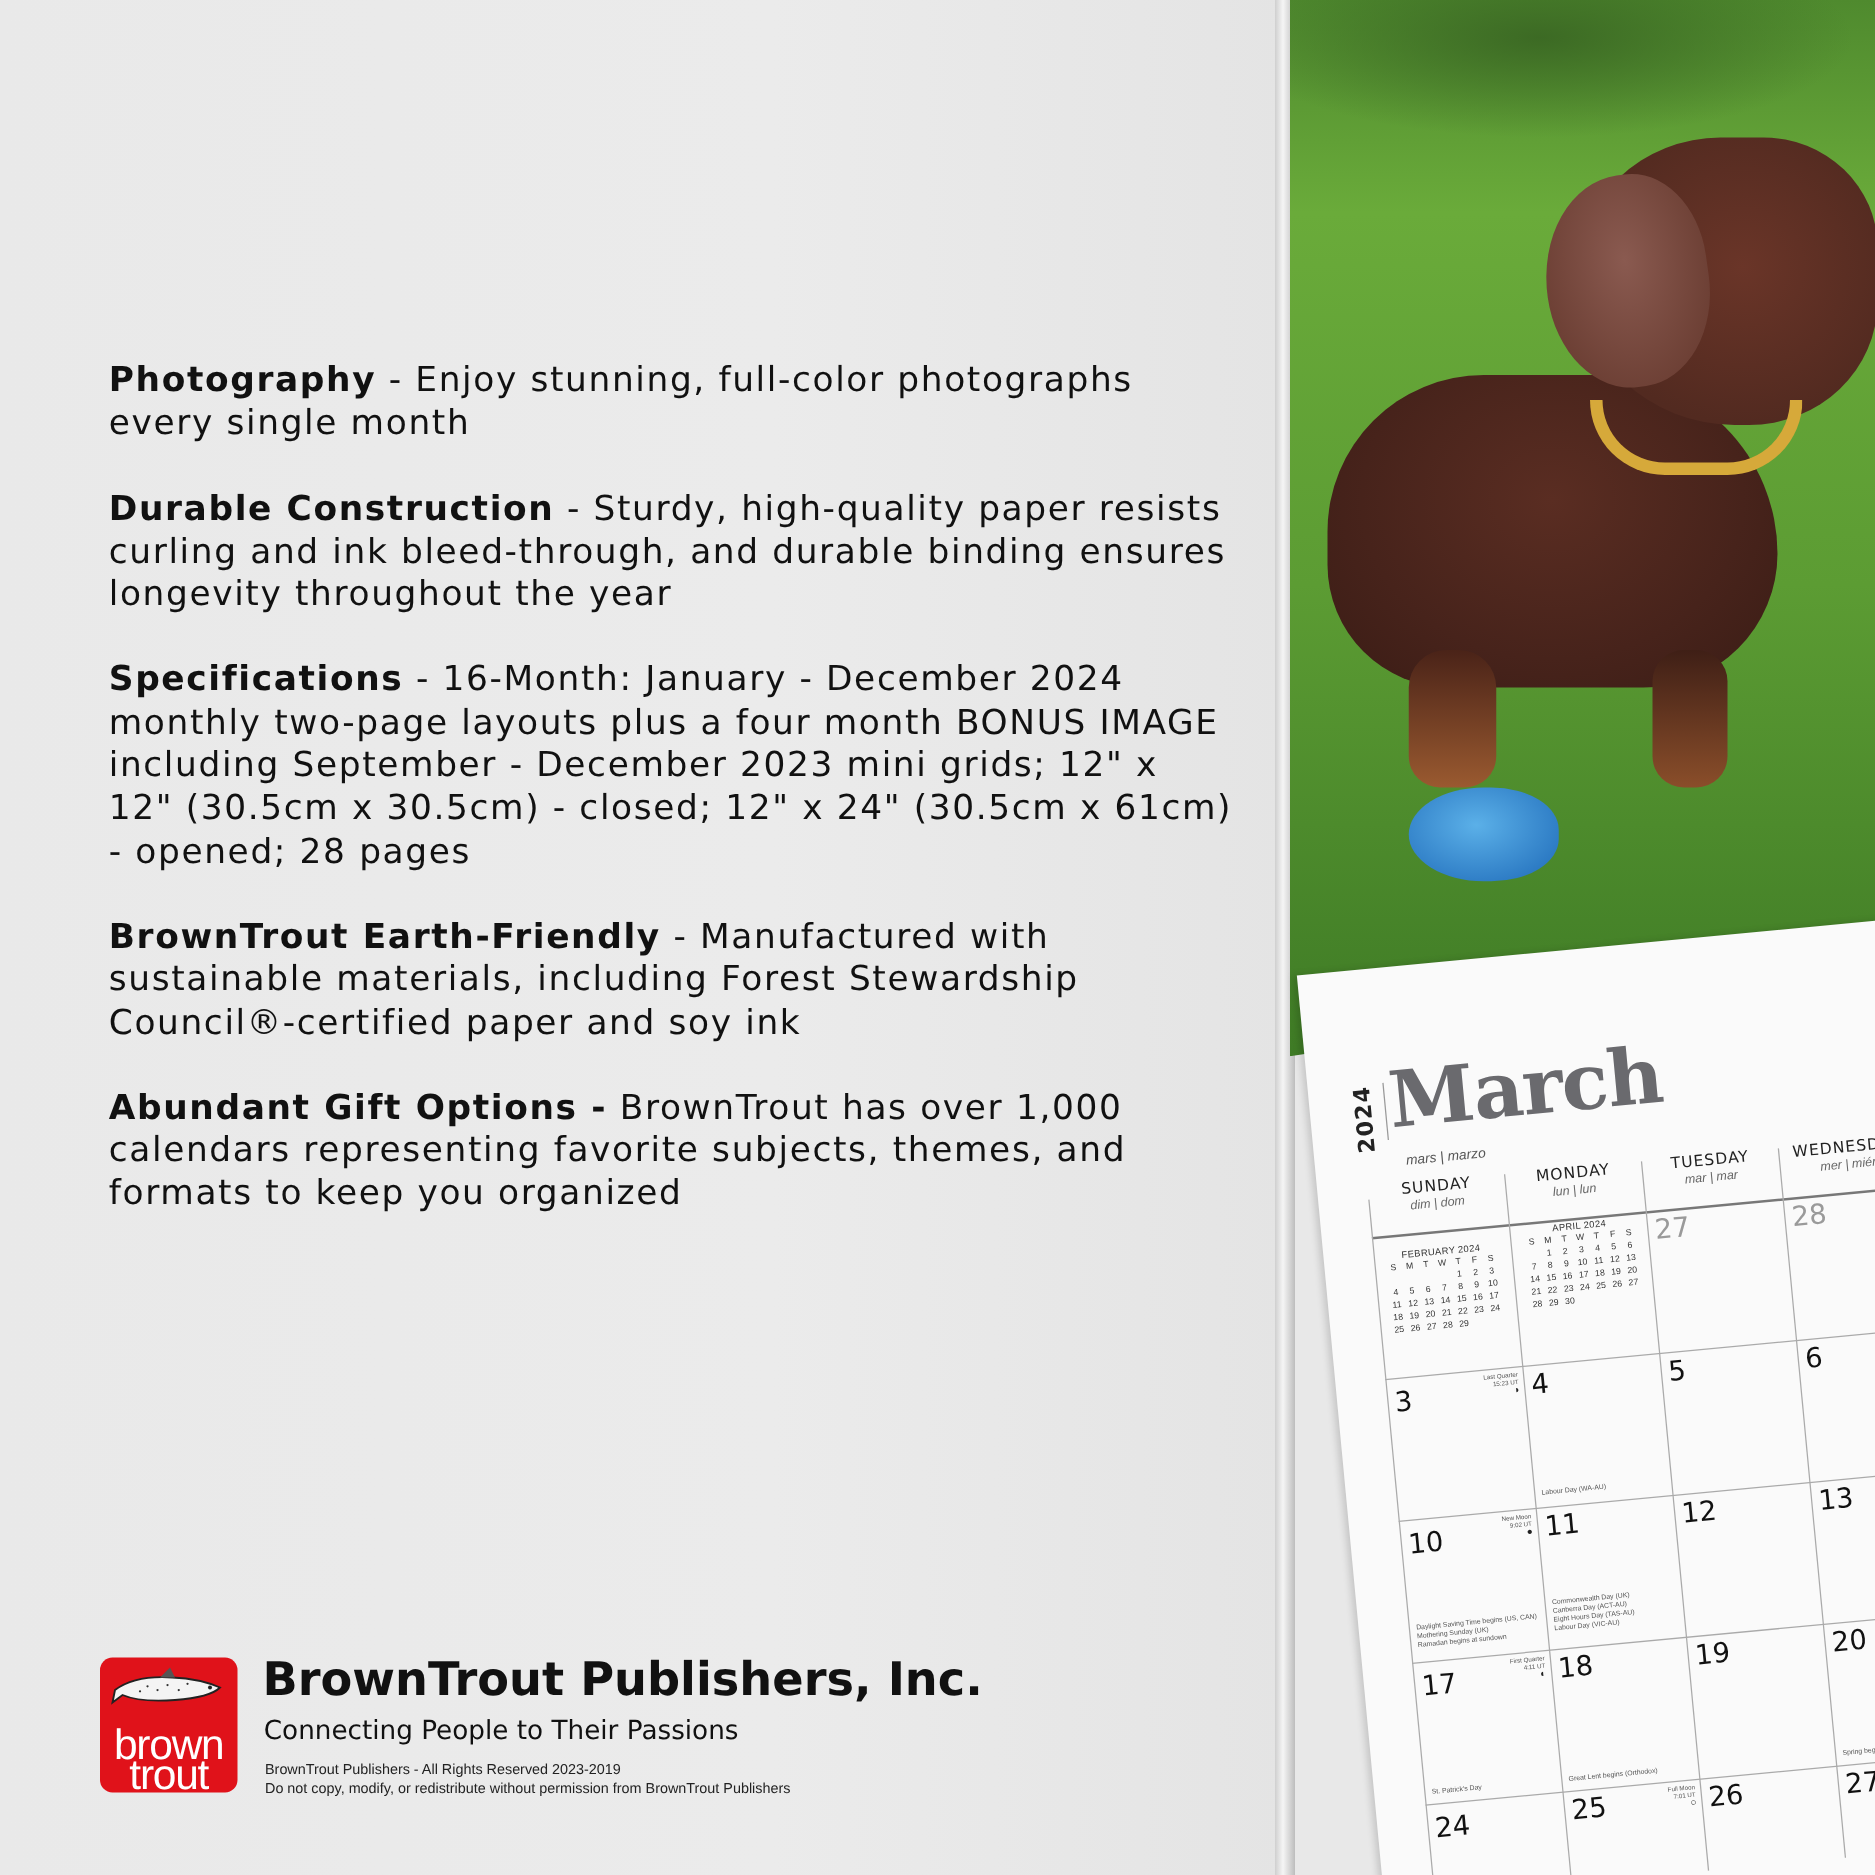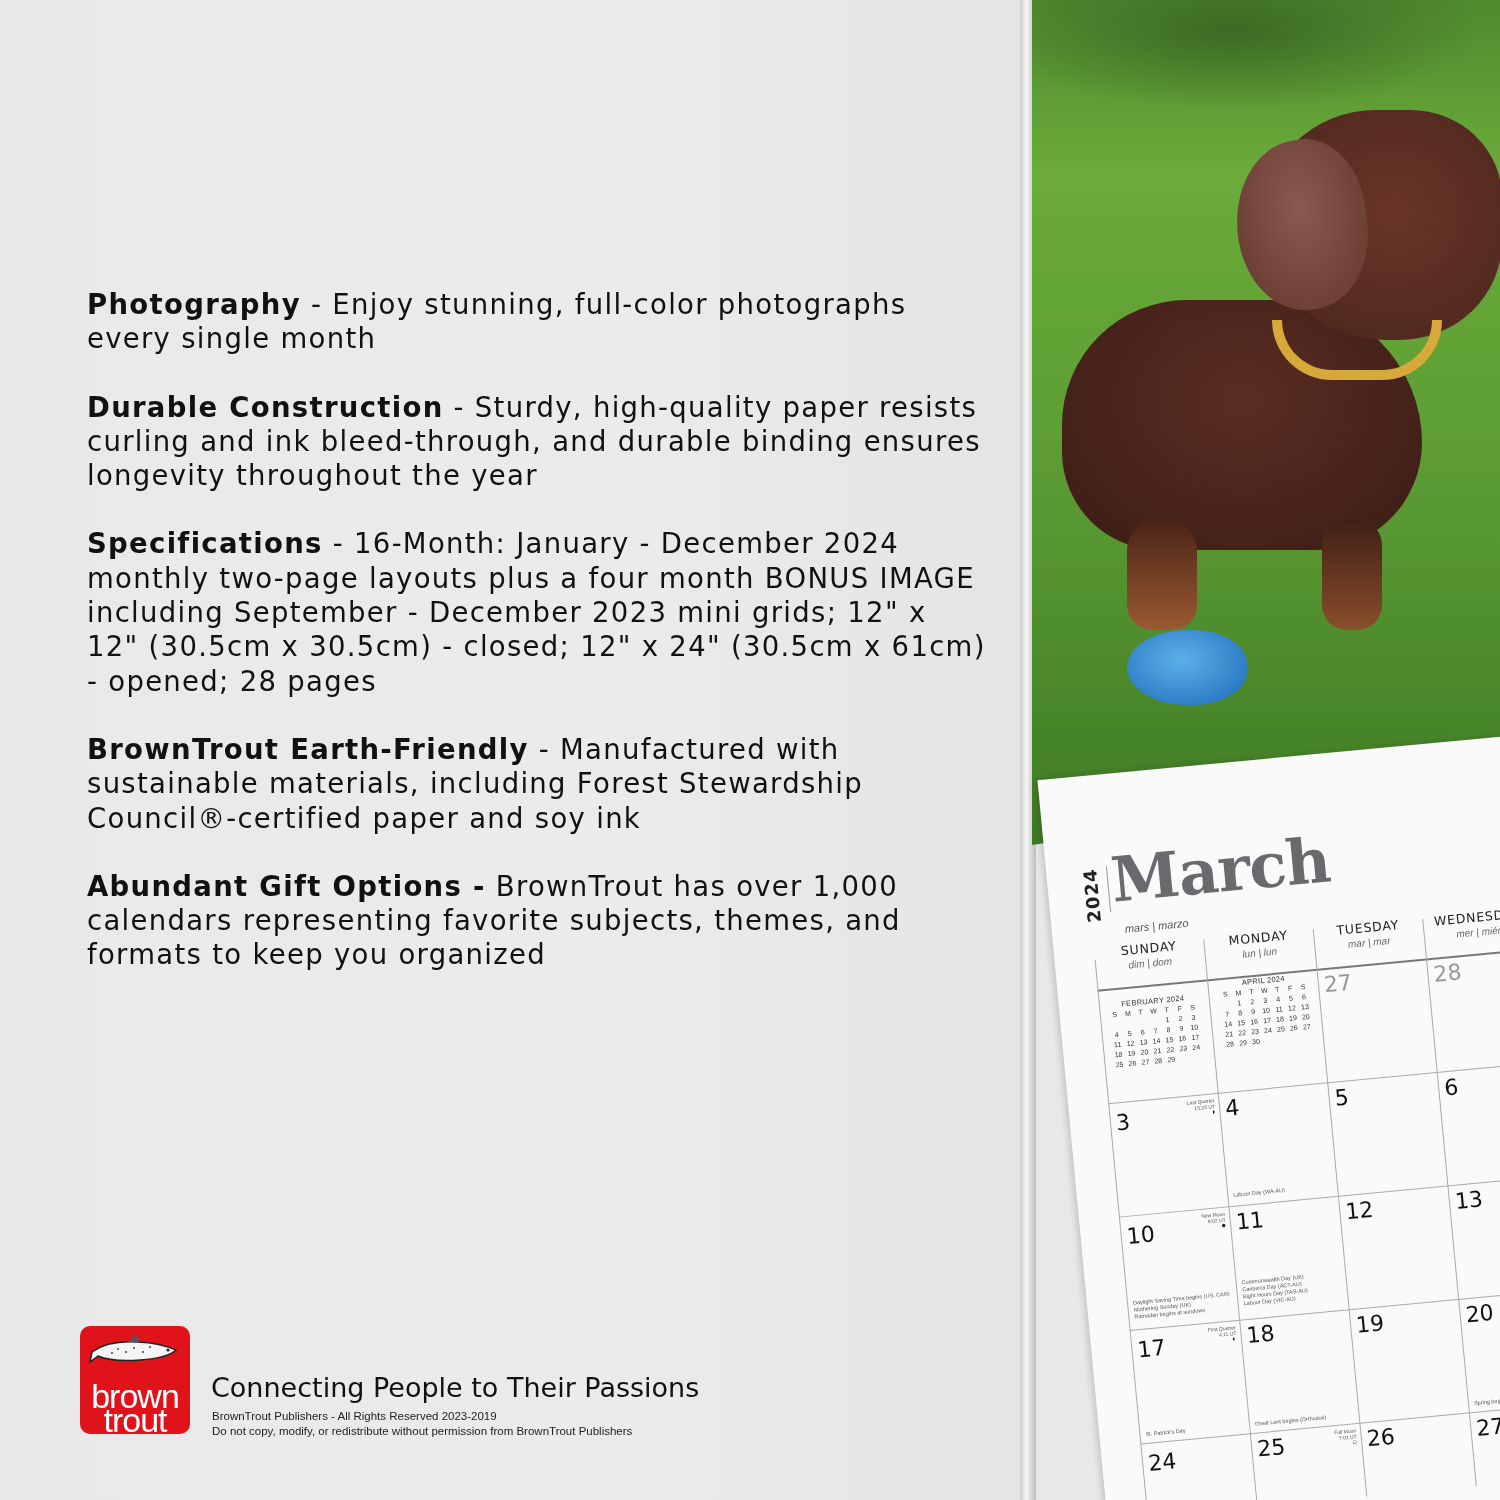--- a/index.html
+++ b/index.html
@@ -44,21 +44,21 @@
     font-size: 34px; line-height: 28px; letter-spacing: -1px;
   }
   .company {
     position: absolute; left: 130px; top: -4px;
     font-family: "DejaVu Sans", sans-serif;
     font-weight: bold; font-size: 37px; color: #111; white-space: nowrap;
   }
   .tagline {
     position: absolute; left: 131px; top: 46px;
     font-family: "DejaVu Sans", sans-serif;
-    font-size: 27px; color: #111; white-space: nowrap;
+    font-size: 21px; color: #111; white-space: nowrap;
   }
   .legal {
     position: absolute; left: 132px; top: 83px;
     font-family: "Liberation Sans", sans-serif;
     font-size: 11.5px; line-height: 15px; color: #222; white-space: nowrap;
   }
   
   .cal-wrap { position: absolute; left: 1020px; top: 0; width: 480px; height: 1500px; overflow: hidden; }
   .page-edge {
     position: absolute; left: 0; top: 0; width: 16px; height: 1500px;
@@ -159,20 +159,21 @@
             <circle cx="38" cy="20" r="0.9"></circle>
             <circle cx="46" cy="16" r="0.9"></circle>
             <circle cx="55" cy="20" r="0.9"></circle>
             <circle cx="62" cy="15" r="0.9"></circle>
             <circle cx="24" cy="21" r="0.9"></circle>
           </g>
       </svg>
       <div class="lt" style="top:56px">brown</div>
       <div class="lt" style="top:80px">trout</div>
     </div>
+    <div class="company">BrownTrout Publishers, Inc.</div>
     <div class="tagline">Connecting People to Their Passions</div>
     <div class="legal">
       <div>BrownTrout Publishers - All Rights Reserved 2023-2019</div>
       <div>Do not copy, modify, or redistribute without permission from BrownTrout Publishers</div>
     </div>
   </div>
 </div>
 
 <div class="cal-wrap">
   <div class="page-edge"></div>

